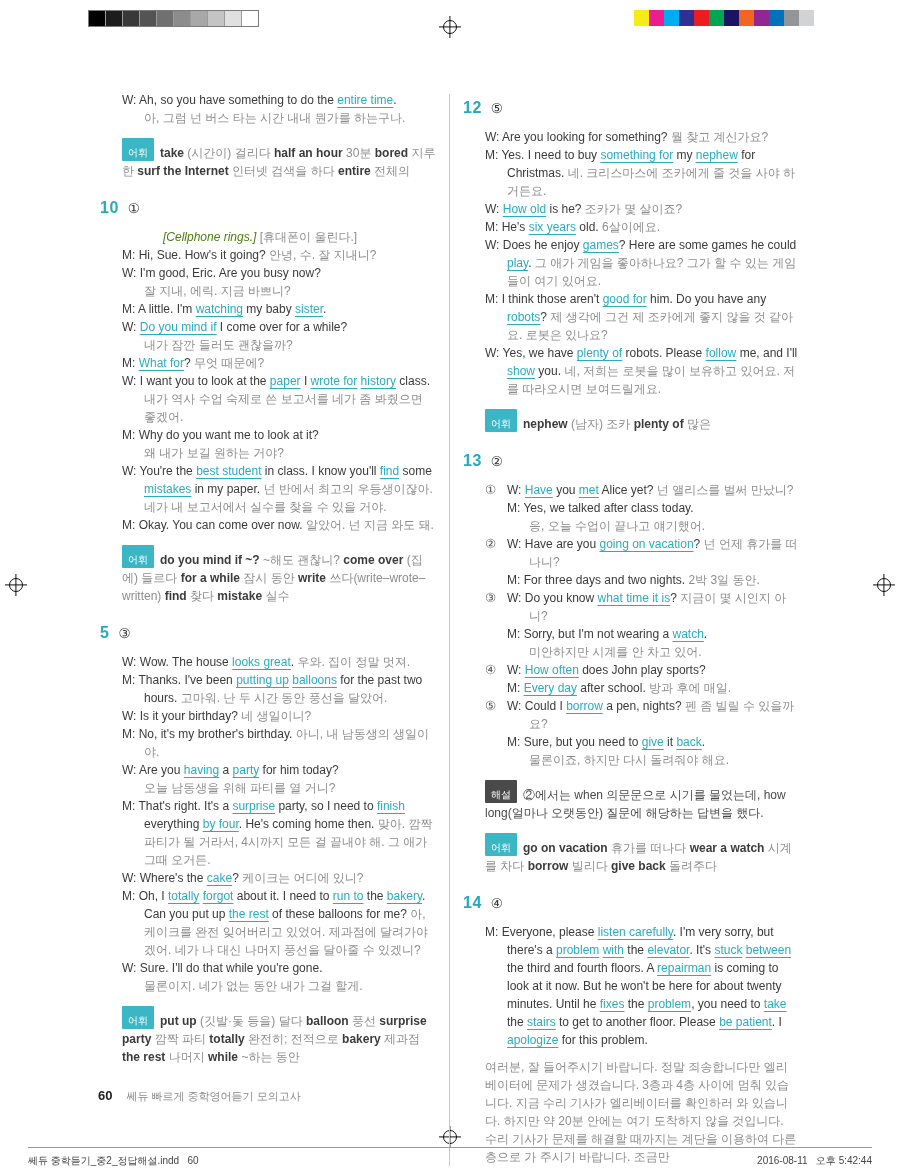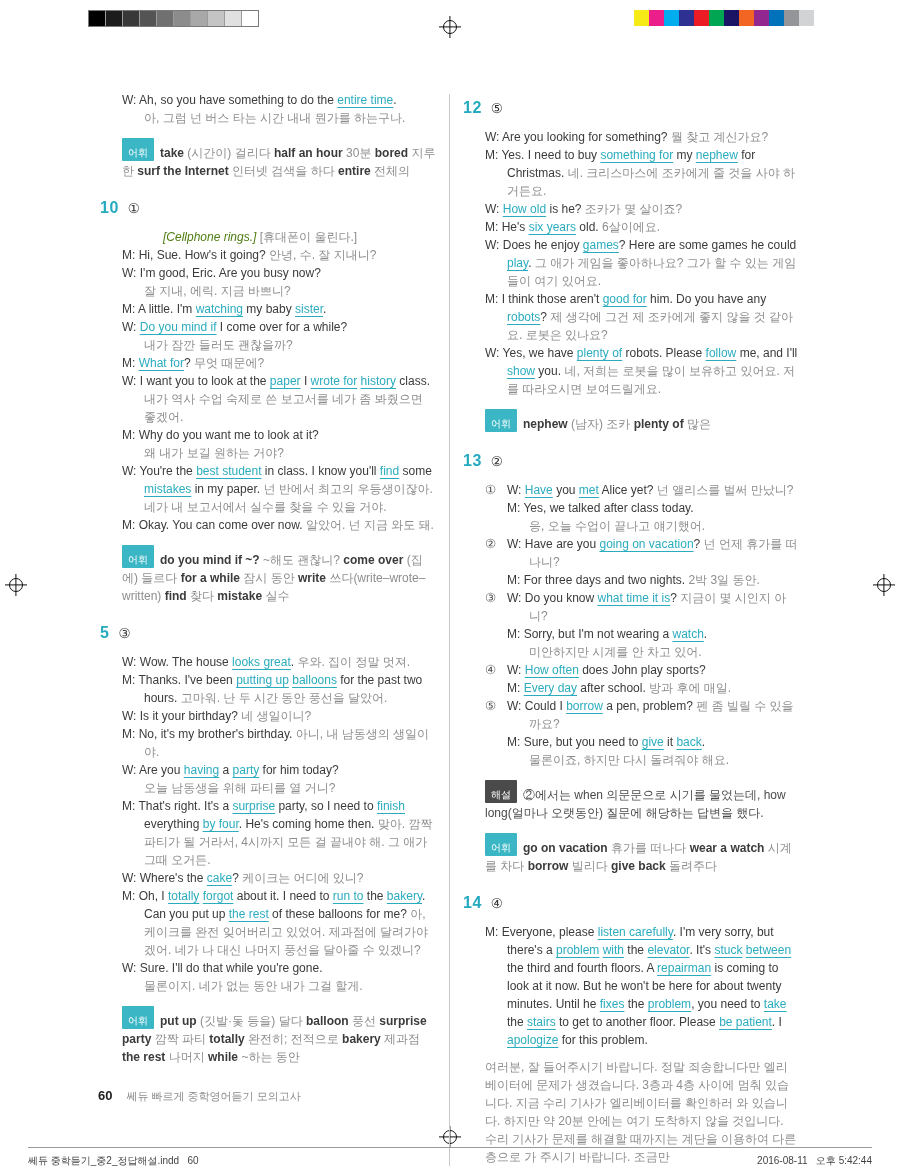--- a/index.html
+++ b/index.html
@@ -192,21 +192,21 @@
           <div class="num-item">
             <span class="item-num">④</span>
             <div class="item-content">
               <p class="line"><span class="s-en">W: </span><span class="s-hl">How often</span><span class="s-en"> does John play sports?</span></p>
               <p class="line"><span class="s-en">M: </span><span class="s-hl">Every day</span><span class="s-en"> after school. </span><span class="s-ko">방과 후에 매일.</span></p>
             </div>
           </div>
           <div class="num-item">
             <span class="item-num">⑤</span>
             <div class="item-content">
-              <p class="line"><span class="s-en">W: Could I </span><span class="s-hl">borrow</span><span class="s-en"> a pen, problem? </span><span class="s-ko">펜 좀 빌릴 수 있을까요?</span></p>
+              <p class="line"><span class="s-en">W: Could I </span><span class="s-hl">borrow</span><span class="s-en"> a pen, nights? </span><span class="s-ko">펜 좀 빌릴 수 있을까요?</span></p>
               <p class="line"><span class="s-en">M: Sure, but you need to </span><span class="s-hl">give</span><span class="s-en"> it </span><span class="s-hl">back</span><span class="s-en">.</span></p>
               <p class="line kcont"><span class="s-ko">물론이죠, 하지만 다시 돌려줘야 해요.</span></p>
             </div>
           </div>
         </div>
         <div class="notebox">
           <p class="vline"><span class="badge b-note">해설</span><span class="s-ex">②에서는 when 의문문으로 시기를 물었는데, how long(얼마나 오랫동안) 질문에 해당하는 답변을 했다.</span></p>
         </div>
         <div class="notebox">
           <p class="vline"><span class="badge b-vocab">어휘</span><span class="s-b">go on vacation </span><span class="s-ko">휴가를 떠나다 </span><span class="s-b">wear a watch </span><span class="s-ko">시계를 차다 </span><span class="s-b">borrow </span><span class="s-ko">빌리다 </span><span class="s-b">give back </span><span class="s-ko">돌려주다</span></p>

